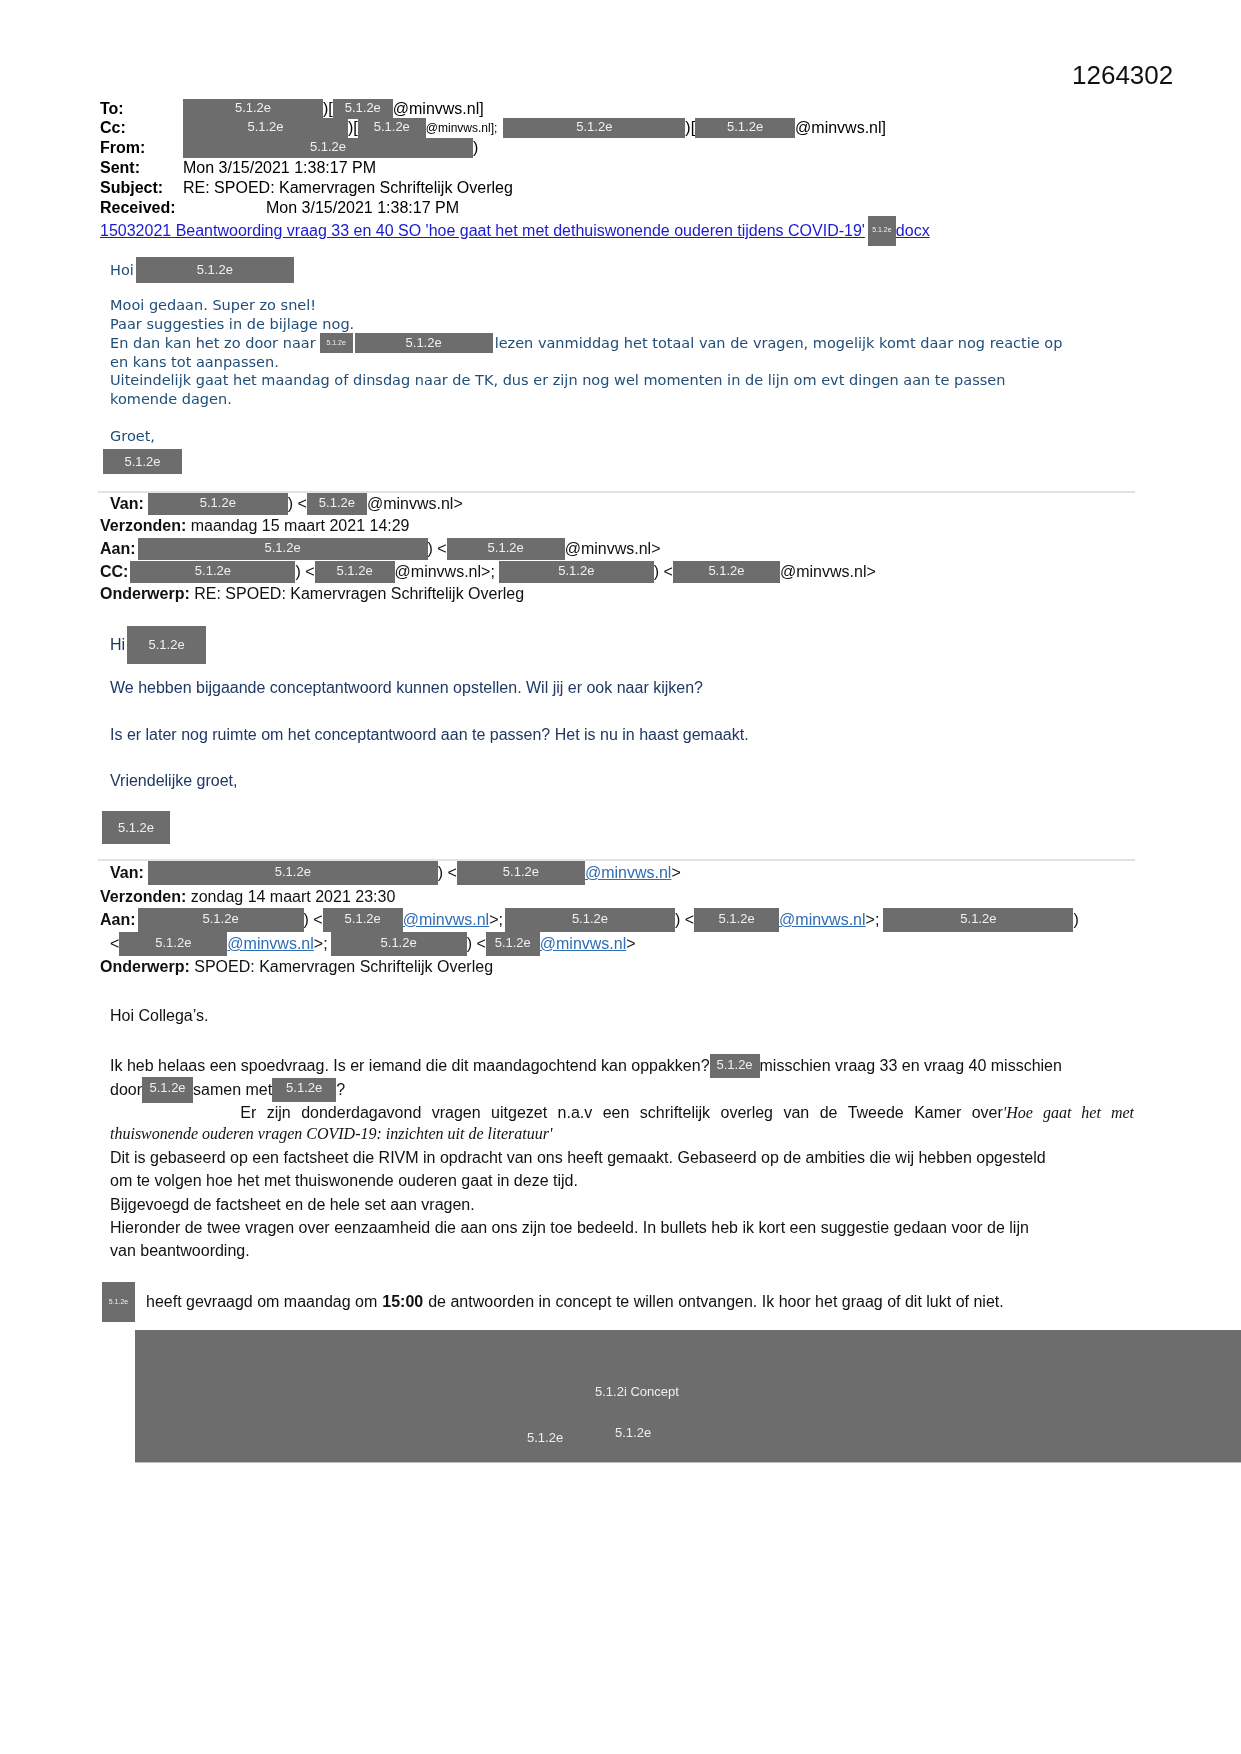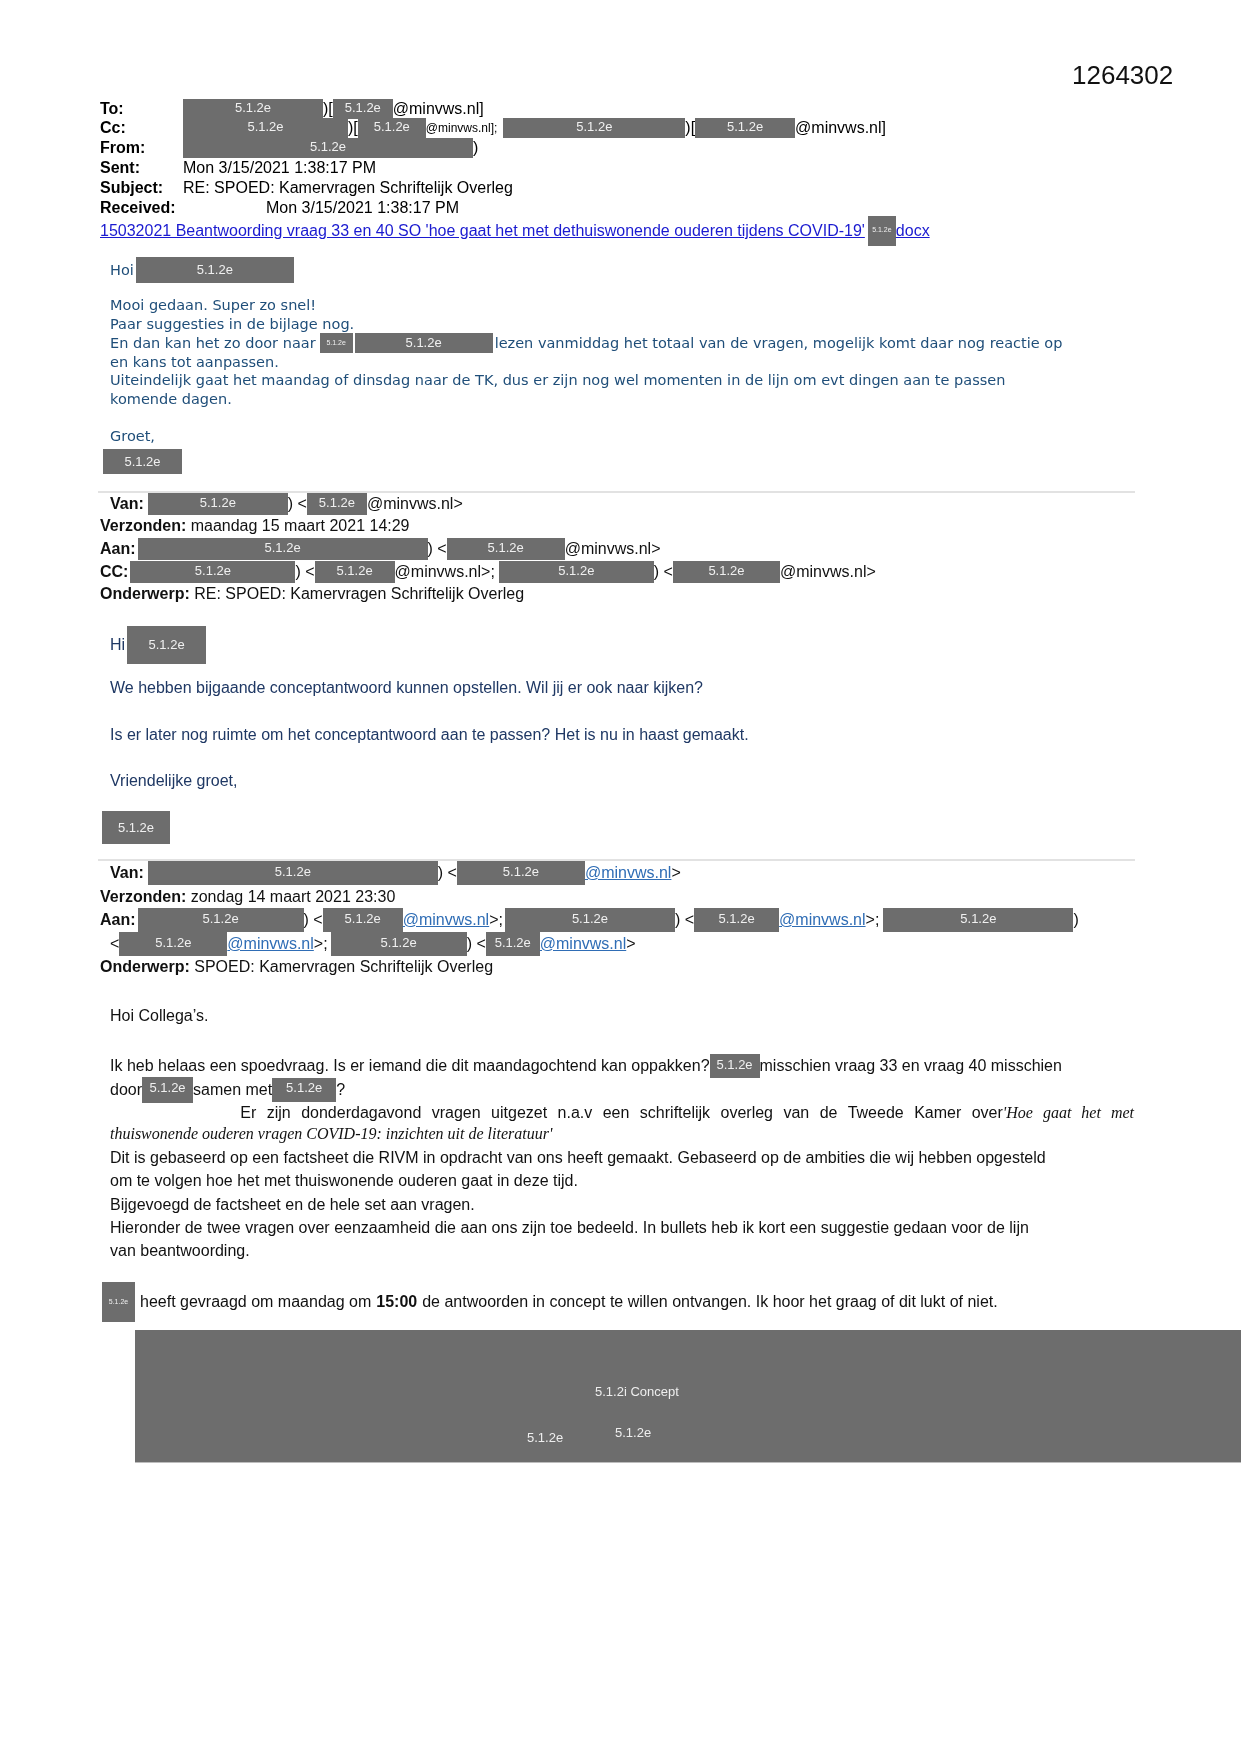--- a/index.html
+++ b/index.html
@@ -209,21 +209,21 @@
   <div class="abs serif-bi" style="left:110px; top:1125px;">thuiswonende ouderen vragen COVID-19: inzichten uit de literatuur'</div>
 
   <div class="abs" style="left:110px; top:1149px;">Dit is gebaseerd op een factsheet die RIVM in opdracht van ons heeft gemaakt. Gebaseerd op de ambities die wij hebben opgesteld</div>
   <div class="abs" style="left:110px; top:1172px;">om te volgen hoe het met thuiswonende ouderen gaat in deze tijd.</div>
   <div class="abs" style="left:110px; top:1196px;">Bijgevoegd de factsheet en de hele set aan vragen.</div>
   <div class="abs" style="left:110px; top:1219px;">Hieronder de twee vragen over eenzaamheid die aan ons zijn toe bedeeld. In bullets heb ik kort een suggestie gedaan voor de lijn</div>
   <div class="abs" style="left:110px; top:1242px;">van beantwoording.</div>
 
   <div class="line" style="left:102px; top:1282px; height:40px;">
     <span class="red" style="width:33px; height:40px; font-size:7px; padding-top:16px;">5.1.2e</span>
-    <span style="margin-left:5px;">heeft gevraagd om maandag om</span>
+    <span style="margin-left:11px;">heeft gevraagd om maandag om</span>
     <b style="margin-left:5px;">15:00</b>
     <span style="margin-left:5px;">de antwoorden in concept te willen ontvangen. Ik hoor het graag of dit lukt of niet.</span>
   </div>
 </div>
 
 <div class="abs" style="left:135px; top:1330px; width:1216px; height:132px; background:#6d6d6d; border-bottom:1px solid #bdbdbd;">
   <div class="abs" style="left:460px; top:54px; color:#eee; font-size:13px;">5.1.2i Concept</div>
   <div class="abs" style="left:392px; top:100px; color:#eee; font-size:13px;">5.1.2e</div>
   <div class="abs" style="left:480px; top:95px; color:#eee; font-size:13px;">5.1.2e</div>
 </div>

